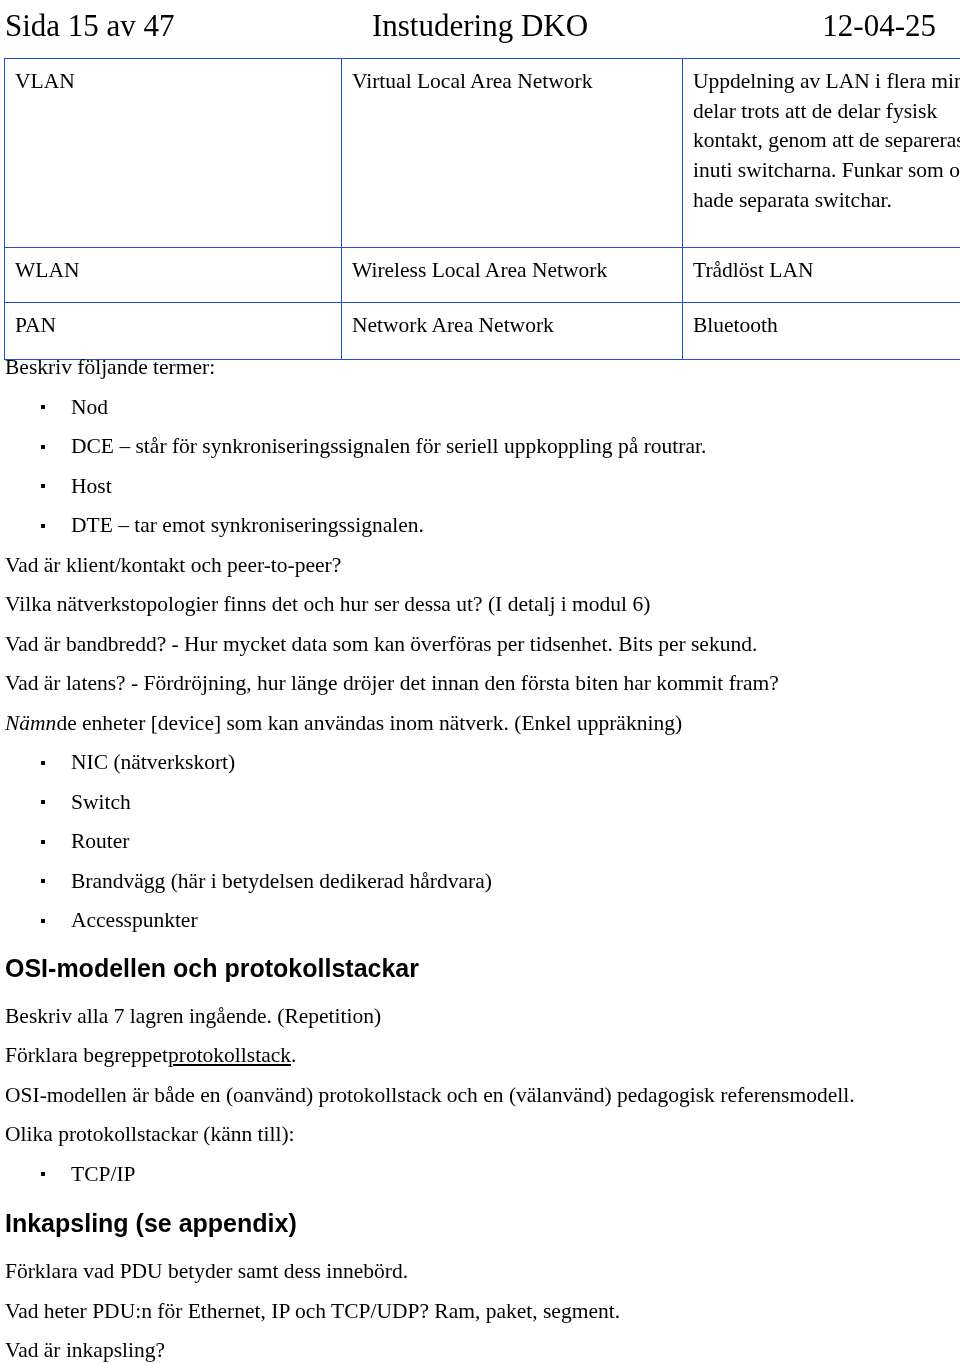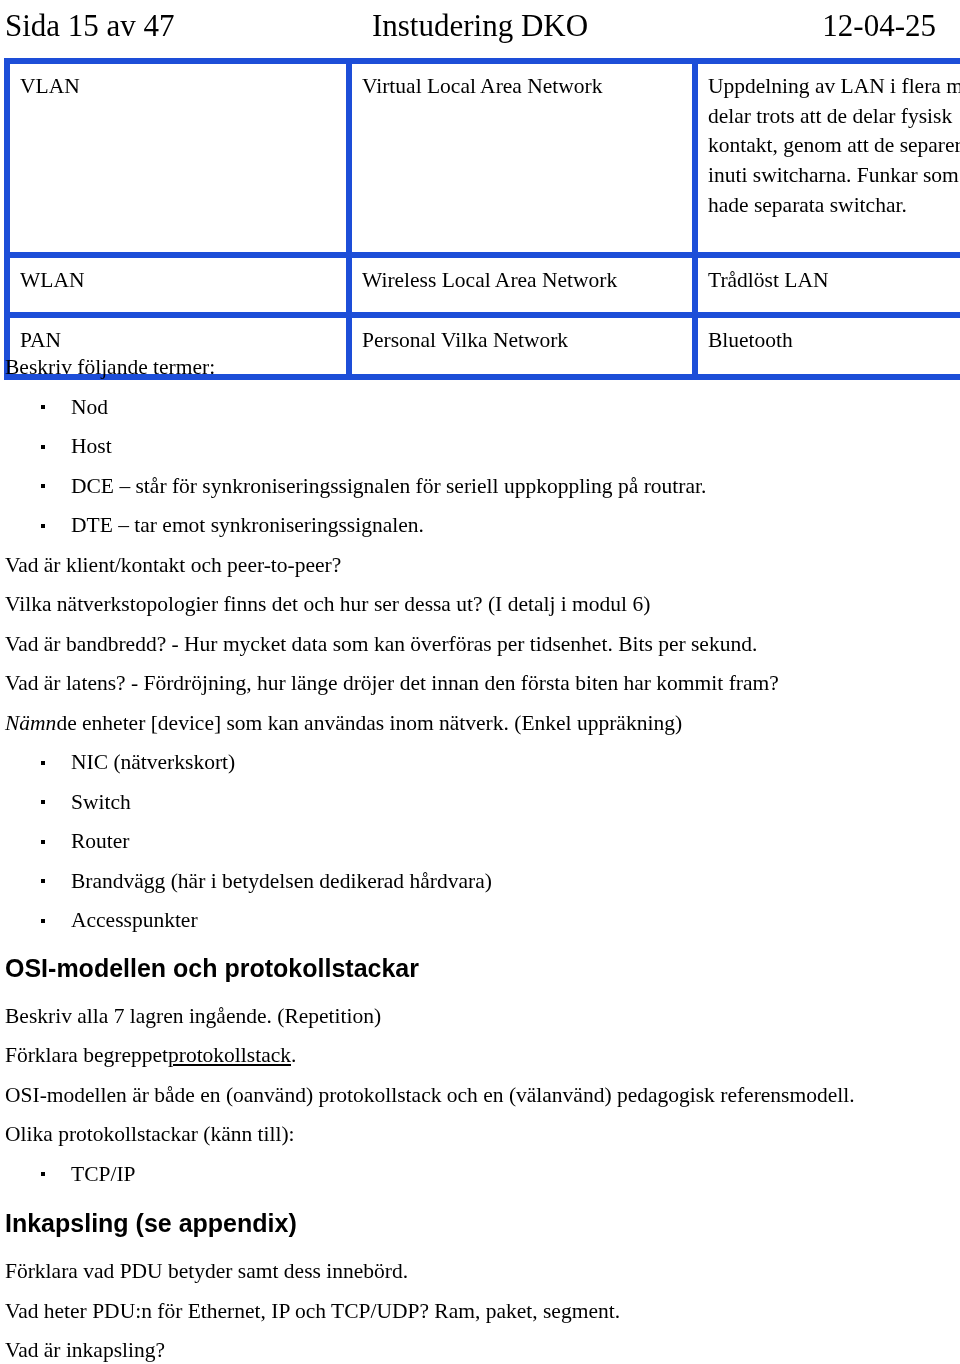--- a/index.html
+++ b/index.html
@@ -57,21 +57,21 @@
   .term-table {
     position: absolute;
     left: 4px;
     top: 58px;
     width: 948px;
     border-collapse: collapse;
     table-layout: fixed;
     font-size: 21.5px;
   }
   .term-table td {
-    border: 6px solid #1d4ed8;
+    border: 1px solid #1d4ed8;
     vertical-align: top;
     padding: 8px 10px 10px 10px;
     line-height: 1.38;
   }
   .term-table .c1 { width: 316px; }
   .term-table .c2 { width: 320px; }
   .term-table .c3 { width: 312px; }
   .term-table tr.r-vlan td { height: 170px; }
   .term-table tr.r-wlan td { height: 36px; }
   .term-table tr.r-pan  td { height: 38px; }
@@ -158,41 +158,41 @@
         <td class="c2">Virtual Local Area Network</td>
         <td class="c3">Uppdelning av LAN i flera mindre delar trots att de delar fysisk kontakt, genom att de separeras inuti switcharna. Funkar som om de hade separata switchar.</td>
       </tr>
       <tr class="r-wlan">
         <td class="c1">WLAN</td>
         <td class="c2">Wireless Local Area Network</td>
         <td class="c3">Trådlöst LAN</td>
       </tr>
       <tr class="r-pan">
         <td class="c1">PAN</td>
-        <td class="c2">Personal Vilka Network</td>
+        <td class="c2">Network Area Network</td>
         <td class="c3">Bluetooth</td>
       </tr>
     </tbody>
   </table>
 
   <div class="body-flow">
 
     <p class="para">Beskriv följande termer:</p>
 
     <div class="bullet-row">
       <span class="bdot"></span>
       <span class="btext">Nod</span>
     </div>
     <div class="bullet-row">
       <span class="bdot"></span>
+      <span class="btext">DCE – står för synkroniseringssignalen för seriell uppkoppling på routrar.</span>
+    </div>
+    <div class="bullet-row">
+      <span class="bdot"></span>
       <span class="btext">Host</span>
-    </div>
-    <div class="bullet-row">
-      <span class="bdot"></span>
-      <span class="btext">DCE – står för synkroniseringssignalen för seriell uppkoppling på routrar.</span>
     </div>
     <div class="bullet-row">
       <span class="bdot"></span>
       <span class="btext">DTE – tar emot synkroniseringssignalen.</span>
     </div>
 
     <p class="para">Vad är klient/kontakt och peer-to-peer?</p>
     <p class="para">Vilka nätverkstopologier finns det och hur ser dessa ut? (I detalj i modul 6)</p>
     <p class="para">Vad är bandbredd? - Hur mycket data som kan överföras per tidsenhet. Bits per sekund.</p>
     <p class="para">Vad är latens? - Fördröjning, hur länge dröjer det innan den första biten har kommit fram?</p>

